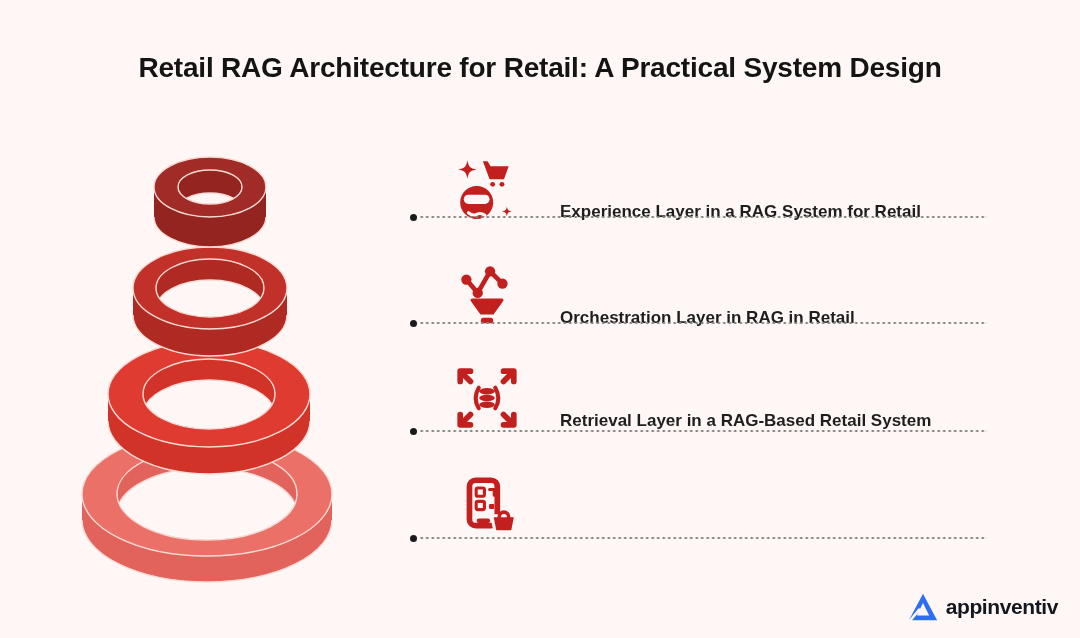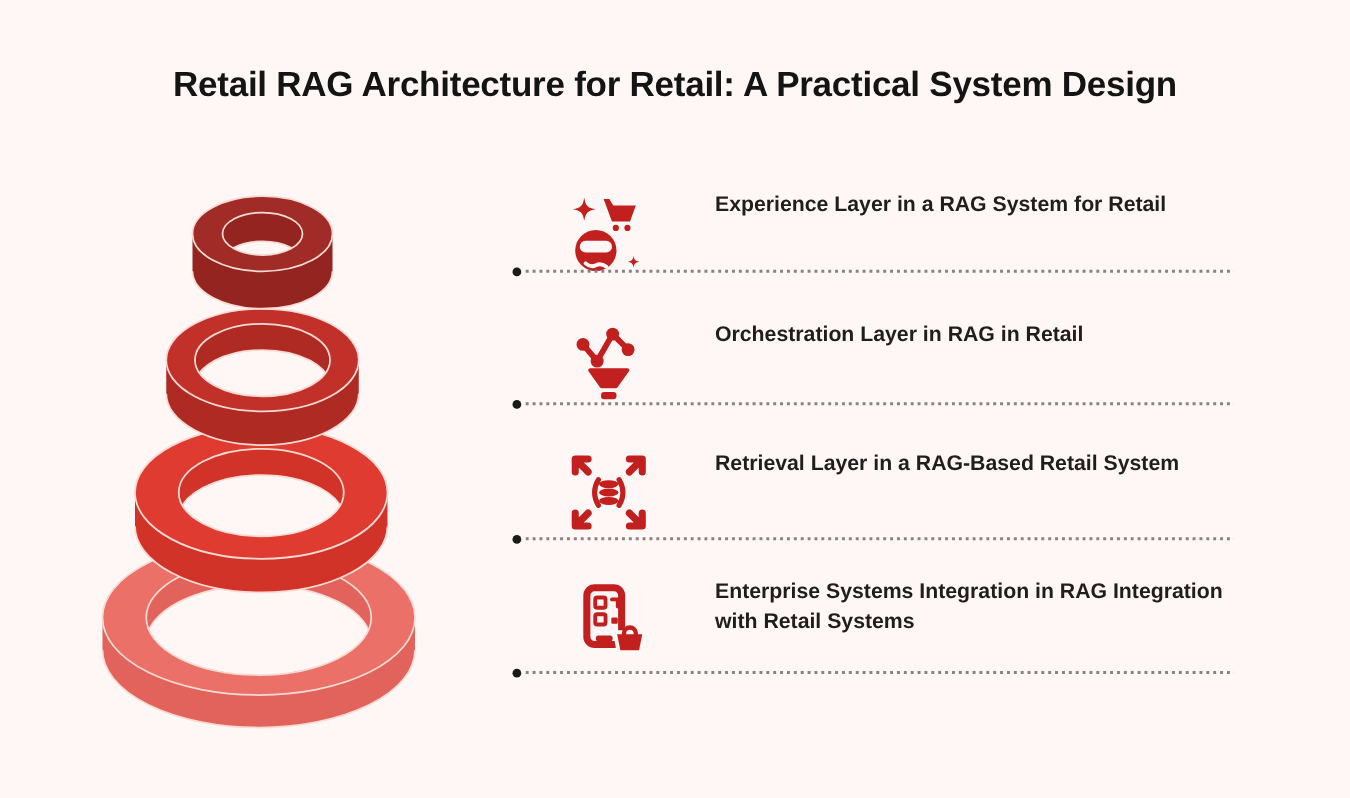--- a/index.html
+++ b/index.html
@@ -8,21 +8,21 @@
     background:var(--c-background,#FFF7F5);
     font-family:"Liberation Sans", sans-serif;
   }
   .title {
     position:absolute; top:52px; left:0; width:100%;
     text-align:center; font-size:28px; font-weight:bold;
     letter-spacing:-0.2px; color:var(--c-title_text,#141414);
   }
   .rings-svg { position:absolute; left:0; top:0; }
   .ring-stroke { stroke:var(--c-ring_stroke,#F8DAD4); stroke-width:1.4; }
-  .row { position:absolute; left:452px; display:flex; align-items:flex-start;gap:12px; }
+  .row { position:absolute; left:452px; display:flex; align-items:flex-end; }
   .row-1 { top:152px; height:72px; }
   .row-2 { top:256px; height:74px; }
   .row-3 { top:359px; height:74px; }
   .row-4 { top:461px; height:80px; }
   .icon-box { width:70px; height:70px; flex:0 0 70px; display:flex; align-items:center; justify-content:center; }
   .label {
     margin-left:38px; width:430px;
     font-size:17px; font-weight:bold; line-height:1.42;
     color:var(--c-item_text,#1E1E1E);
   }
@@ -167,34 +167,40 @@
         <rect class="ic-fill" x="22" y="44" width="13" height="4.5" rx="2"></rect>
         <rect class="ic-stroke" stroke-width="3" x="21.5" y="14.5" width="8" height="8" rx="1.5"></rect>
         <rect class="ic-stroke" stroke-width="3" x="21.5" y="27.5" width="8" height="8" rx="1.5"></rect>
         <path class="ic-stroke" stroke-width="3" stroke-linecap="round" d="M34.5 16 h4.5 v5.5"></path>
         <rect class="ic-fill" x="34" y="30" width="5" height="5" rx="1"></rect>
         <path class="bg-stroke" stroke-width="6" d="M38.5 43 H58 L55.5 55.5 H41 Z"></path>
         <path class="ic-fill" d="M38.5 43 H58 L55.5 55.5 H41 Z"></path>
         <path class="ic-stroke" stroke-width="3.5" stroke-linecap="round" d="M43.8 42.5 a4.6 4.6 0 0 1 9.2 0"></path>
       </svg>
     </div>
-    <div class="label">Enterprise Systems Integration in RAG Integration with Retail Systems</div>
   </div>
 
   <div class="sep sep-1">
     <div class="bullet"></div>
     <div class="dots"></div>
   </div>
   <div class="sep sep-2">
     <div class="bullet"></div>
     <div class="dots"></div>
   </div>
   <div class="sep sep-3">
     <div class="bullet"></div>
     <div class="dots"></div>
   </div>
   <div class="sep sep-4">
     <div class="bullet"></div>
     <div class="dots"></div>
   </div>
 
+  <div class="logo">
+    <svg width="32" height="30" viewBox="0 0 36 34">
+      <path fill="var(--c-logo_mark,#2E6FF2)" fill-rule="evenodd" d="M18 2 L34 32 L2 32 Z M18 12.5 L25 26.5 L11 26.5 Z"></path>
+      <path class="bg-stroke" stroke-width="3" d="M2.5 33.5 L14.5 19"></path>
+    </svg>
+    <span class="logo-text">appinventiv</span>
+  </div>
 
 </div>
 
 </body></html>

